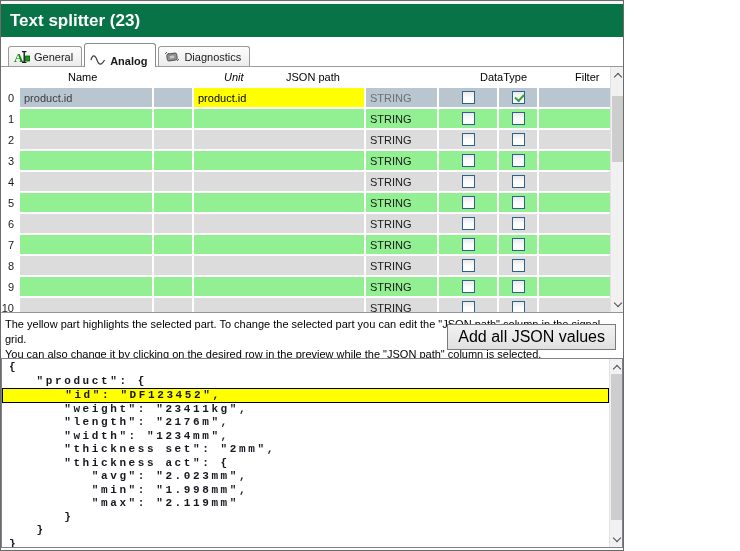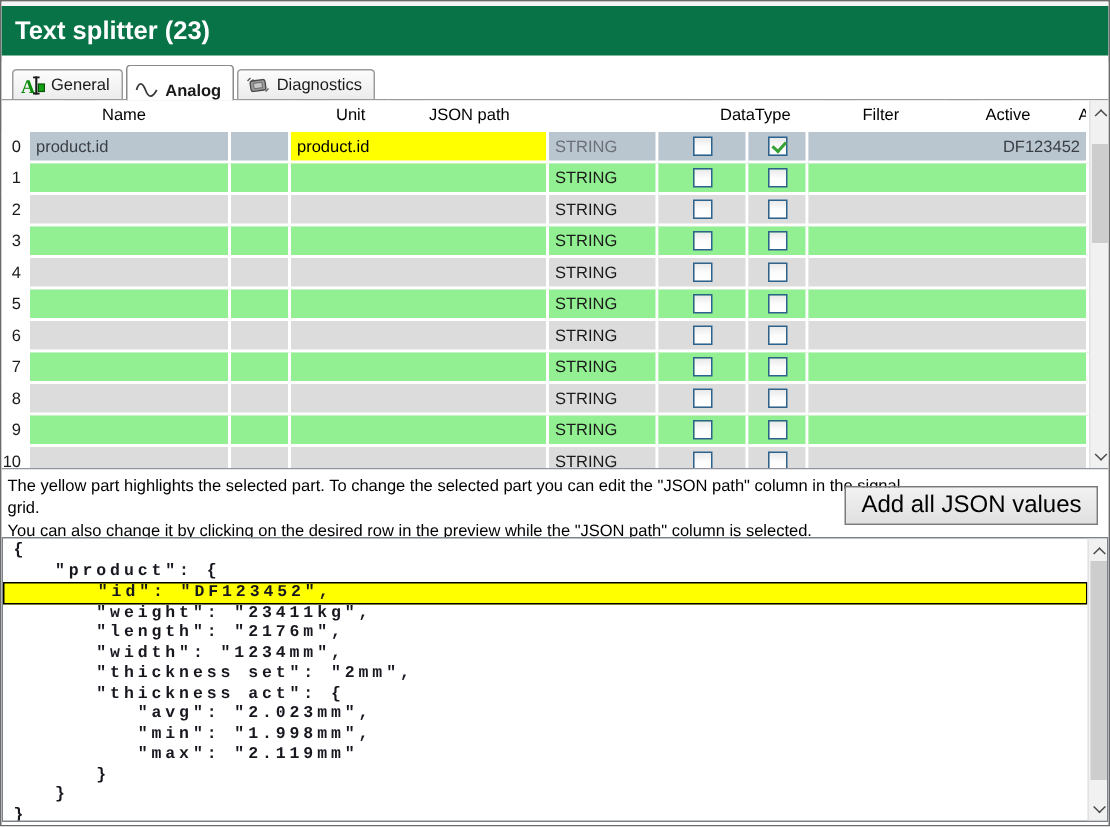--- a/index.html
+++ b/index.html
@@ -1,20 +1,20 @@
 <!DOCTYPE html>
 <html><head>
 <meta charset="utf-8">
 <style>
   * { margin:0; padding:0; box-sizing:border-box; }
   html,body { background:#ffffff; }
   body { font-family:"Liberation Sans", sans-serif; }
 
   .window {
-    position:relative; width:740px; height:551px;
+    position:relative; width:624px; height:551px;
     border:1px solid #6b6b6b; background:#ffffff; overflow:hidden;
   }
 
   
   .top-strip { height:3px; background:#f5f5f5; }
   .titlebar {
     height:33px; background:#077347; color:#ffffff;
     font-size:17px; font-weight:bold; line-height:33px; padding-left:9px;
   }
 
@@ -42,21 +42,21 @@
   }
   .grid-inner { width:725px; }
   .grid-row { display:flex; height:21px; }
   .grid-row .cell {
     border-right:2px solid #ffffff; border-bottom:2px solid #ffffff;
     font-size:11px; color:#1a1a1a; display:flex; align-items:center; overflow:hidden;
     white-space:nowrap;
   }
   .c-idx    { width:19px;  justify-content:flex-end; padding-right:4px; background:#ffffff; color:#1a1a1a; }
   .c-name   { width:134px; padding-left:4px; }
-  .c-unit   { width:40px;  }
+  .c-unit   { width:40px;font-style:italic;  }
   .c-json   { width:172px; padding-left:4px; }
   .c-type   { width:73px;  padding-left:4px; }
   .c-filter { width:60px;  justify-content:center; }
   .c-active { width:40px;  justify-content:center; }
   .c-actual { flex:1; justify-content:flex-end; padding-right:4px; }
 
   .grid-header .cell { background:#ffffff; color:#000; font-size:11px;margin-left:22px; }
   .grid-header .c-name, .grid-header .c-unit, .grid-header .c-json,
   .grid-header .c-type, .grid-header .c-filter, .grid-header .c-active,
   .grid-header .c-actual { justify-content:flex-start; padding-left:4px; }

